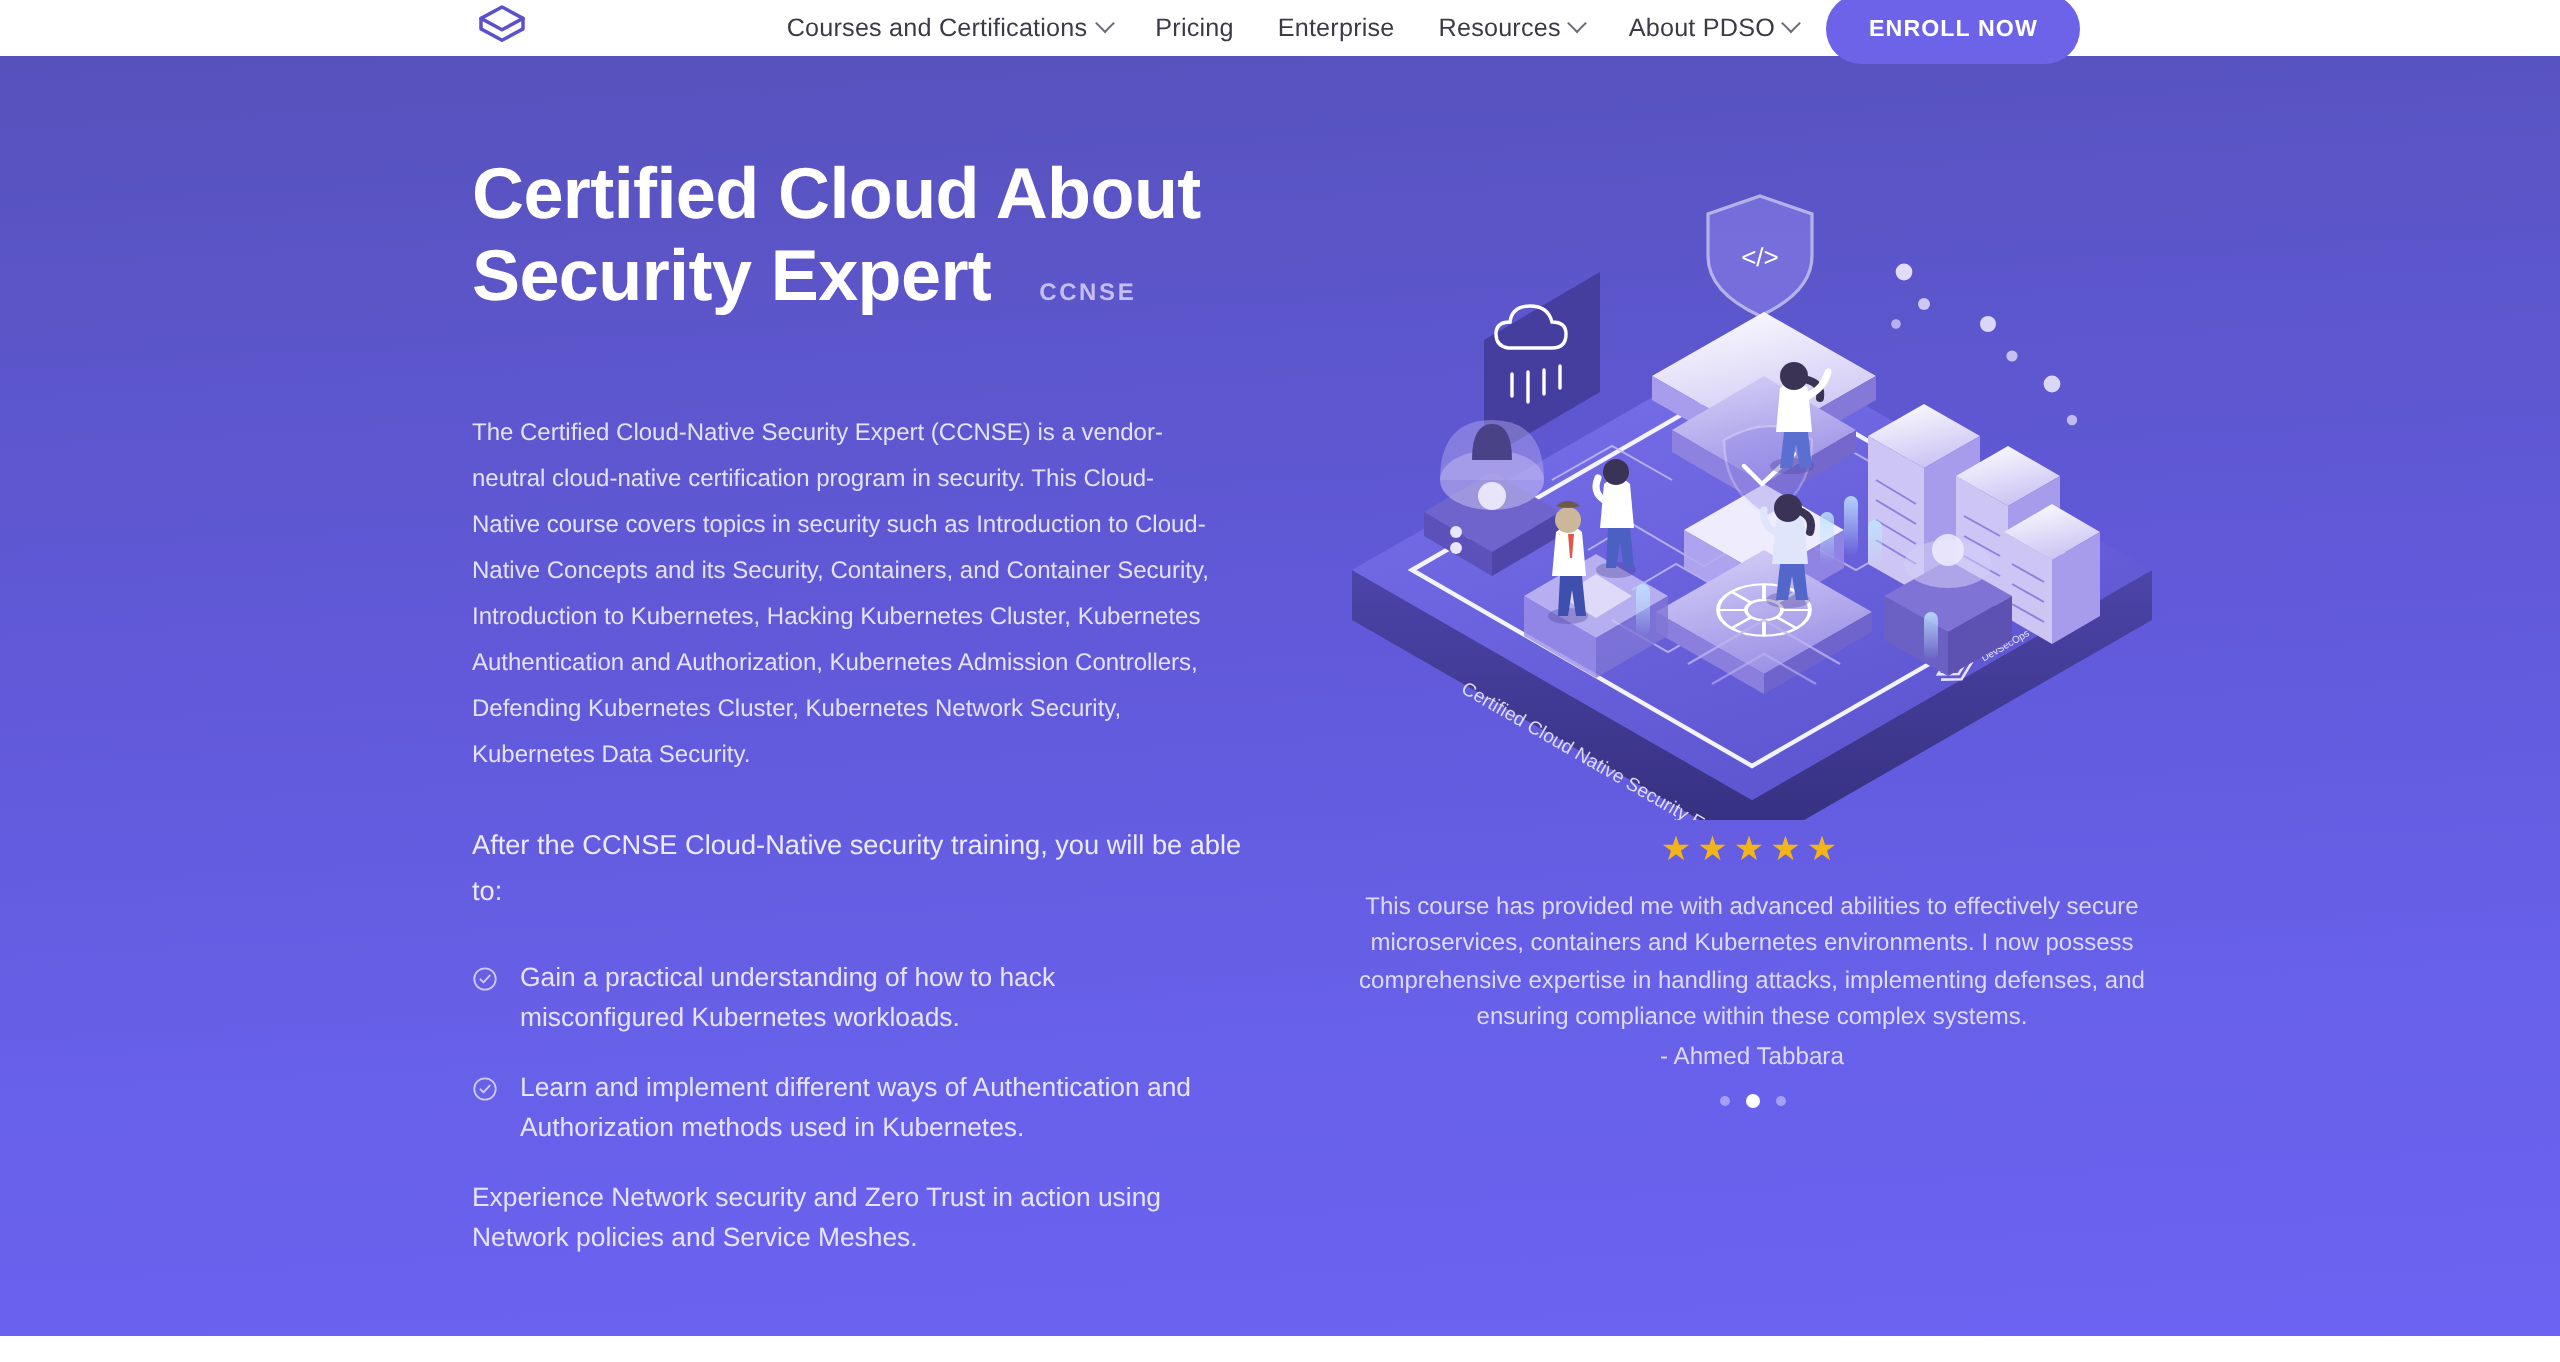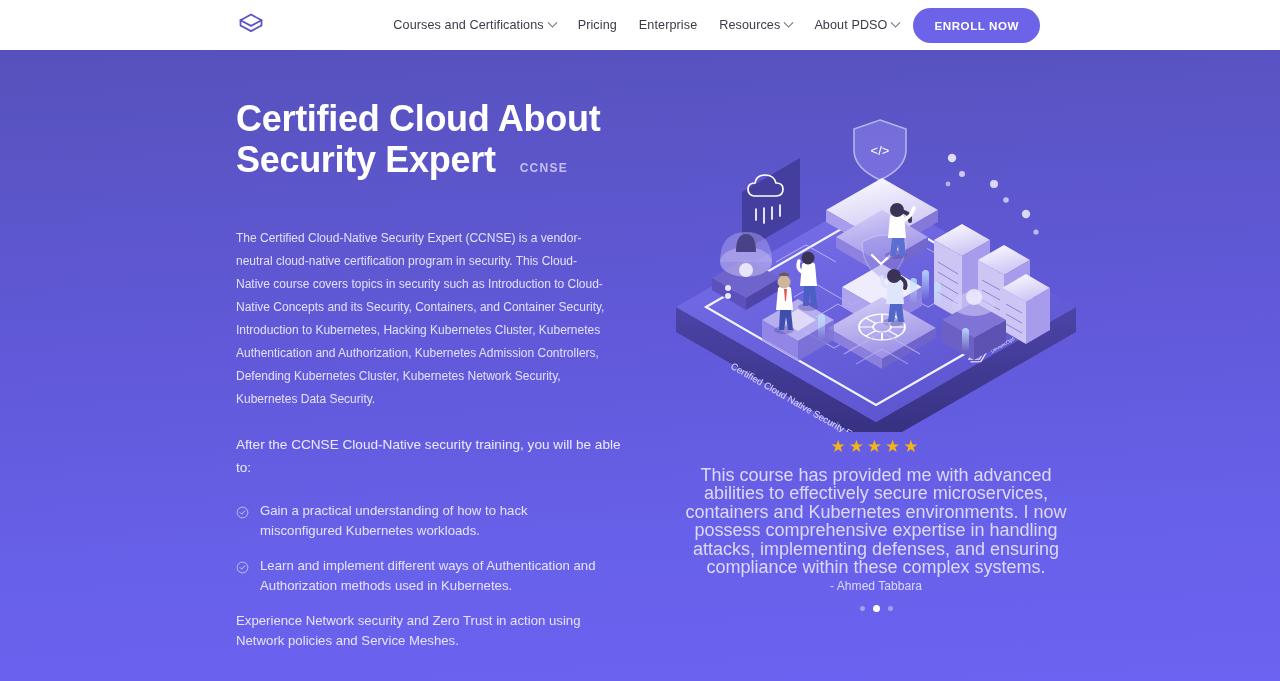--- a/index.html
+++ b/index.html
@@ -4,21 +4,21 @@
 <style>
   * { margin:0; padding:0; box-sizing:border-box; }
   html,body { width:1280px; height:681px; overflow:hidden; }
   body {
     font-family:"Liberation Sans", sans-serif;
     background:#ffffff;
   }
 
   
   .site-header{
-    height:50px;
+    height:28px;
     background:#ffffff;
     display:flex;
     align-items:center;
     position:relative;
     z-index:5;
     border-radius:14px;
   }
   .header-inner{
     width:100%;
     display:flex;
@@ -150,21 +150,21 @@
     width:420px;
   }
   .stars{
     font-size:17px;
     letter-spacing:3px;
     color:#f2b418;
     line-height:1;
     margin-bottom:11px;
   }
   .quote{
-    font-size:18px;
+    font-size:12px;
     line-height:18.4px;
     color:#ddd9f7;
     padding:0 12px;
   }
   .author{
     margin-top:3px;
     font-size:12.1px;
     color:#ddd9f7;
   }
   .dots{

